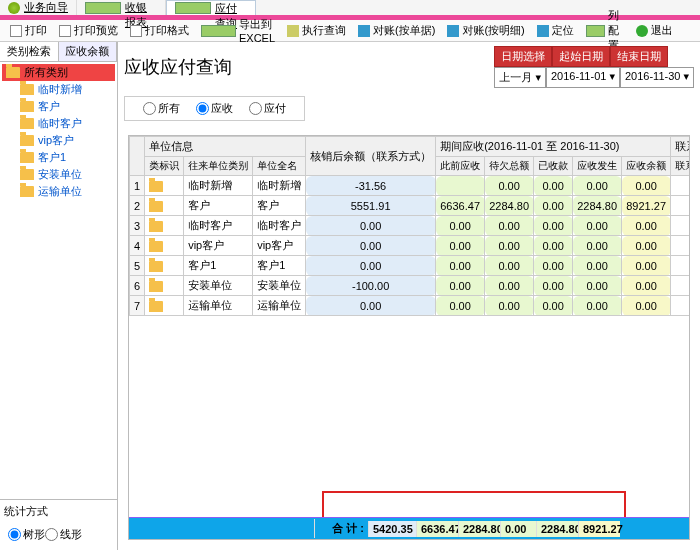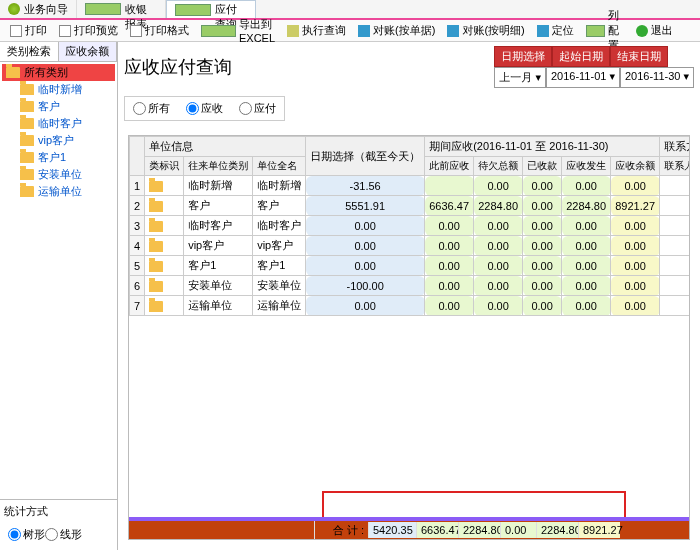--- a/index.html
+++ b/index.html
@@ -1,17 +1,17 @@
 <!DOCTYPE html>
 <html><head>
 <meta charset="utf-8">
 <style>
 * { box-sizing: border-box; margin: 0; padding: 0; font-family: "Microsoft YaHei", SimSun, sans-serif; font-size: 11px; }
 body { width: 700px; height: 550px; background: #fff; overflow: hidden; position: relative; }
-.tabs { height: 20px; display: flex; border-bottom: 2px solid #ec4899; background: #f5f5f5; }
+.tabs { height: 20px; display: flex; border-bottom: 5px solid #ec4899; background: #f5f5f5; text-decoration: underline; }
 .tab { padding: 2px 8px; display: flex; align-items: center; gap: 4px; border-right: 1px solid #ddd; cursor: pointer; }
 .tab.active { background: #fff; border-top: 1px solid #bcd; border-left: 1px solid #bcd; border-right: 1px solid #bcd; }
 .ico { width: 12px; height: 12px; display: inline-block; vertical-align: middle; }
 .ico.green { background: radial-gradient(circle,#9c3,#690); border-radius: 50%; }
 .ico.blue { background: #39c; }
 .ico.grid { background: #9c6; border: 1px solid #696; }
 .ico.doc { background: #fff; border: 1px solid #888; }
 .ico.arrow { background: #cc6; }
 .ico.exit { background: #3a3; border-radius: 50%; }
 .ico.folder { width: 14px; height: 11px; background: #f6c04a; border-radius: 1px 1px 0 0; position: relative; }
@@ -30,32 +30,32 @@
 .tree-child.blue-text { color: #0055cc; }
 .stat-box { border-top:1px solid #bbb; padding:4px; }
 .stat-title { margin-bottom:4px; }
 .radio-row { display:flex; padding:4px; }
 .content { flex:1; display:flex; flex-direction:column; overflow:hidden; }
 .header-row { display:flex; justify-content:space-between; align-items:center; padding:4px 6px; }
 .title { font-size:18px; }
 .date-box { display:flex; font-size:10px; }
 .date-hdr { background:#c33; color:#fff; padding:2px 6px; border:1px solid #a22; }
 .date-sel { padding:2px 4px; border:1px solid #999; background:#fff; }
-.filter { margin:4px 6px; padding:4px 8px; border:1px solid #ccc; display:flex; gap:16px; width:fit-content; }
+.filter { margin:4px 6px; padding:4px 18px; border:1px solid #ccc; display:flex; gap:16px; width:fit-content; }
 .grid-wrap { flex:1; display:flex; flex-direction:column; margin:10px; border:1px solid #bbb; overflow:hidden; position:relative; }
 .grid { width:100%; border-collapse:collapse; font-size:11px; }
 .grid th, .grid td { border:1px solid #ccc; padding:2px 4px; text-align:left; white-space:nowrap; overflow:hidden; }
 .grid th { background:#f0f0f0; font-weight:normal; }
 .grid th.sub { font-size:10px; }
 .grid td.num { text-align:center;border-radius:6px; }
 .grid td.blue-bg { background:#e0ecf8; }
 .grid td.green-bg { background:#e8f8d0; }
 .grid td.yellow-bg { background:#f8f8c8; }
 .row-idx { width:18px; text-align:center; background:#f5f5f5; }
-.totals { height:22px; border-top:4px solid #8b5cf6; position:relative; background:#c2410c; }
+.totals { height:22px; border-top:1px solid #8b5cf6; position:relative; background:#0ea5e9;font-weight:bold; }
 .totals-inner { position:absolute; left:185px; display:flex; align-items:center; height:100%; }
 .totals .cell { border-left:1px solid #ddd; padding:2px 4px; font-size:11px; }
 .red-box { position:absolute; border:2px solid #d22; pointer-events:none; }
 label { display:flex; align-items:center; gap:2px; }
 input[type=radio]{ margin:0; }
 .spacer { flex:1; }
 </style>
 </head>
 <body>
 
@@ -207,21 +207,21 @@
           <span>应付</span>
         </label>
     </div>
 
     <div class="grid-wrap">
       <table class="grid">
         <thead>
           <tr>
             <th rowspan="2" class="row-idx"></th>
             <th colspan="3">单位信息</th>
-            <th rowspan="2" style="width:48px">日期选择（截至今天）</th>
+            <th rowspan="2" style="width:48px">核销后余额（联系方式）</th>
             <th colspan="5">期间应收(2016-11-01 至 2016-11-30)</th>
             <th colspan="5">联系方式</th>
           </tr>
           <tr>
             <th class="sub" style="width:32px">类标识</th>
             <th class="sub" style="width:56px">往来单位类别</th>
             <th class="sub" style="width:50px">单位全名</th>
             <th class="sub" style="width:42px">此前应收</th>
             <th class="sub" style="width:42px">待欠总额</th>
             <th class="sub" style="width:36px">已收款</th>

